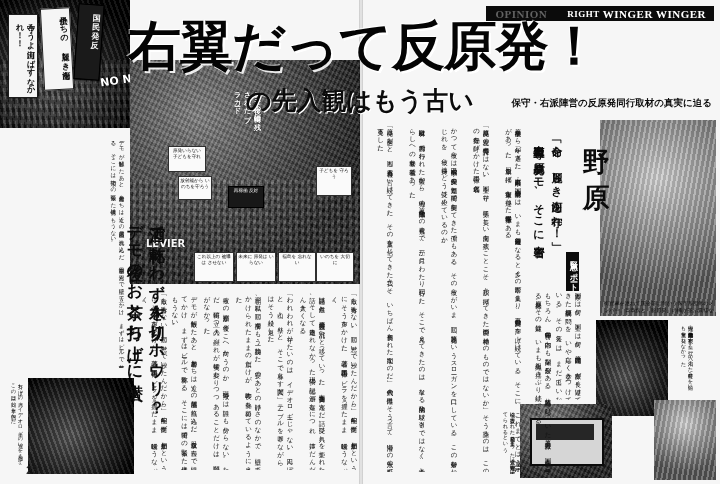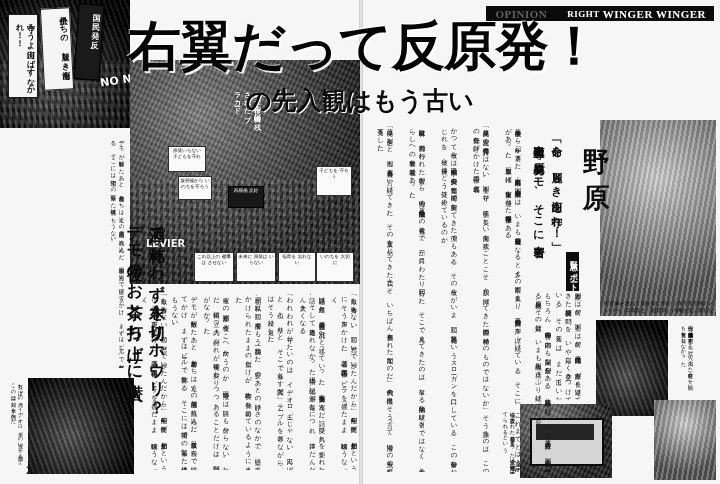--- a/index.html
+++ b/index.html
@@ -289,20 +289,21 @@
   <div class="kicker">
     <span class="opinion">OPINION</span>
     <span class="from">RIGHT</span>
     <span class="right" style="margin-left:3px;">WINGER WINGER</span>
   </div>
 
   <div class="headline">右翼だって反原発！</div>
   <div class="subhead">の先入観はもう古い</div>
 
   <div class="deck">
+    <div>保守・右派陣営の反原発同行取材の真実に迫る</div>
   </div>
 
   <div class="vhead huge" style="left:578px;top:128px;">野</div>
   <div class="vhead huge" style="left:578px;top:164px;">原</div>
 
   <div class="vhead mid" style="left:548px;top:136px;">「命を、麗しき山河を守れ！」</div>
   <div class="vhead mid" style="left:530px;top:136px;">右翼主導の脱原発デモ、そこに密着</div>
   <div class="vhead sm inv" style="left:566px;top:252px;">緊急レポート</div>
 
   <div class="vcol" style="left:492px;top:124px;width:30px;height:348px;">原発事故から二年が過ぎた。東京・永田町の国会議事堂前には、いまも毎週金曜日になると多くの市民が集まり、再稼働反対の声を上げ続けている。そこに、これまでとは違う一団の姿があった。日章旗を掲げ、街宣車を連ねた保守系団体である。</div>

